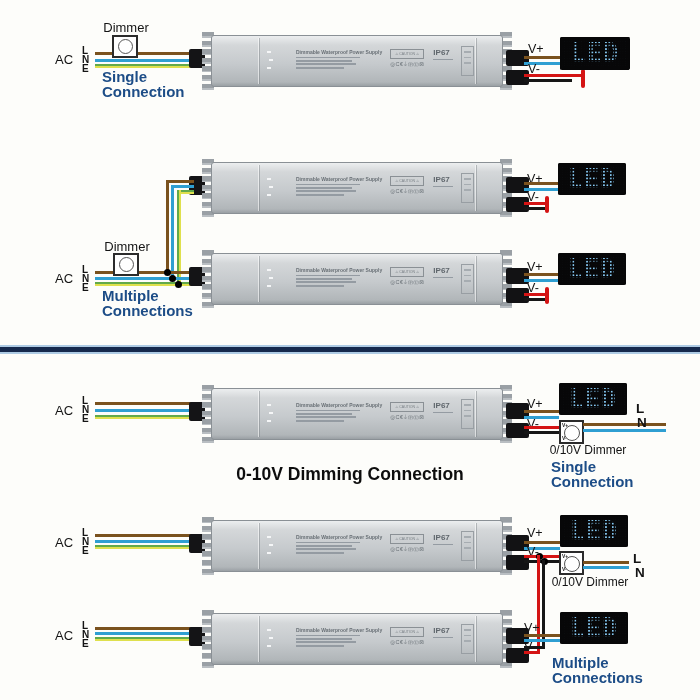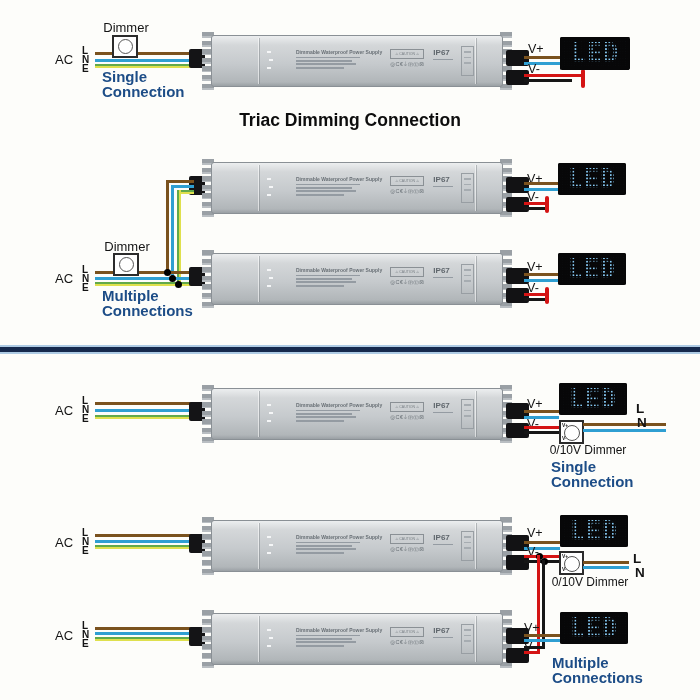--- a/index.html
+++ b/index.html
@@ -132,21 +132,20 @@
   <div class="wire w-neutral" style="left:524px;top:62px;width:38px;"></div>
   <div class="vlab" style="left:528px;top:62px;">V-</div>
   <div class="wire w-red" style="left:524px;top:74px;width:60px;"></div>
   <div class="wire w-black" style="left:524px;top:79px;width:48px;"></div>
   <div class="cap" style="left:581px;top:69px;height:19px;"></div>
   <div class="led" style="left:560px;top:37px;width:70px;height:33px;">
     <span class="glyph">LED</span>
       <div class="mask"></div>
     </div>
 
-  <div class="title" style="top:110px;">Triac Dimming Connection</div>
 
   <div class="psu" style="left:202px;top:162px;">
     <div class="gland"></div>
     <div class="fin l"></div>
     <div class="fin r"></div>
     <div class="shell">
       <div class="seam" style="left:46px;"></div>
         <div class="seam" style="right:26px;"></div>
       <span class="tmark" style="left:55px;top:15px;"></span>
         <span class="tmark" style="left:57px;top:23px;"></span>
@@ -324,20 +323,21 @@
     <div class="knob"></div>
   </div>
   <div class="wire w-live" style="left:583px;top:423px;width:83px;"></div>
   <div class="wire w-neutral" style="left:583px;top:429px;width:83px;"></div>
   <div class="biglet" style="left:636px;top:401px;">L</div>
   <div class="biglet" style="left:637px;top:415px;">N</div>
   <div class="txt ctr" style="left:546px;top:443px;width:84px;font-size:12px;">0/10V Dimmer</div>
   <div class="navy" style="left:551px;top:458px;">Single</div>
   <div class="navy" style="left:551px;top:473px;">Connection</div>
 
+  <div class="title" style="top:464px;">0-10V Dimming Connection</div>
 
   <div class="txt" style="left:55px;top:535px;">AC</div>
   <div class="lne" style="left:82px;top:527px;">L</div>
   <div class="lne" style="left:82px;top:536px;">N</div>
   <div class="lne" style="left:82px;top:545px;">E</div>
   <div class="wire w-live" style="left:95px;top:534px;width:99px;"></div>
   <div class="wire w-neutral" style="left:95px;top:540px;width:99px;"></div>
   <div class="wire w-earth" style="left:95px;top:545px;width:99px;"></div>
 
   <div class="psu" style="left:202px;top:520px;">

